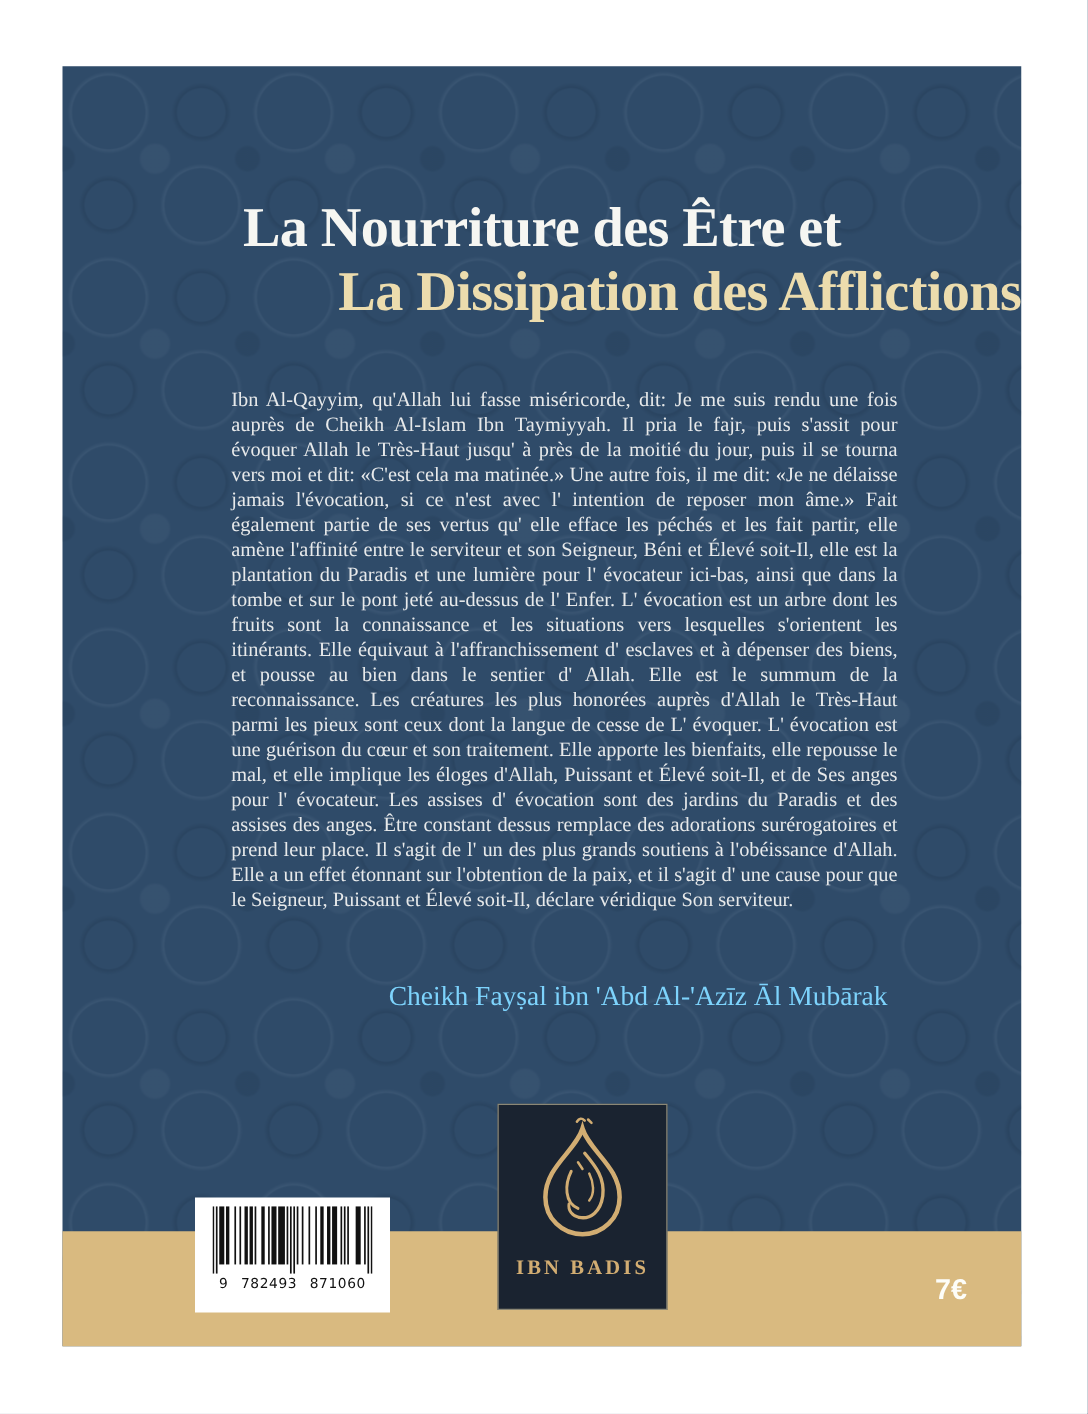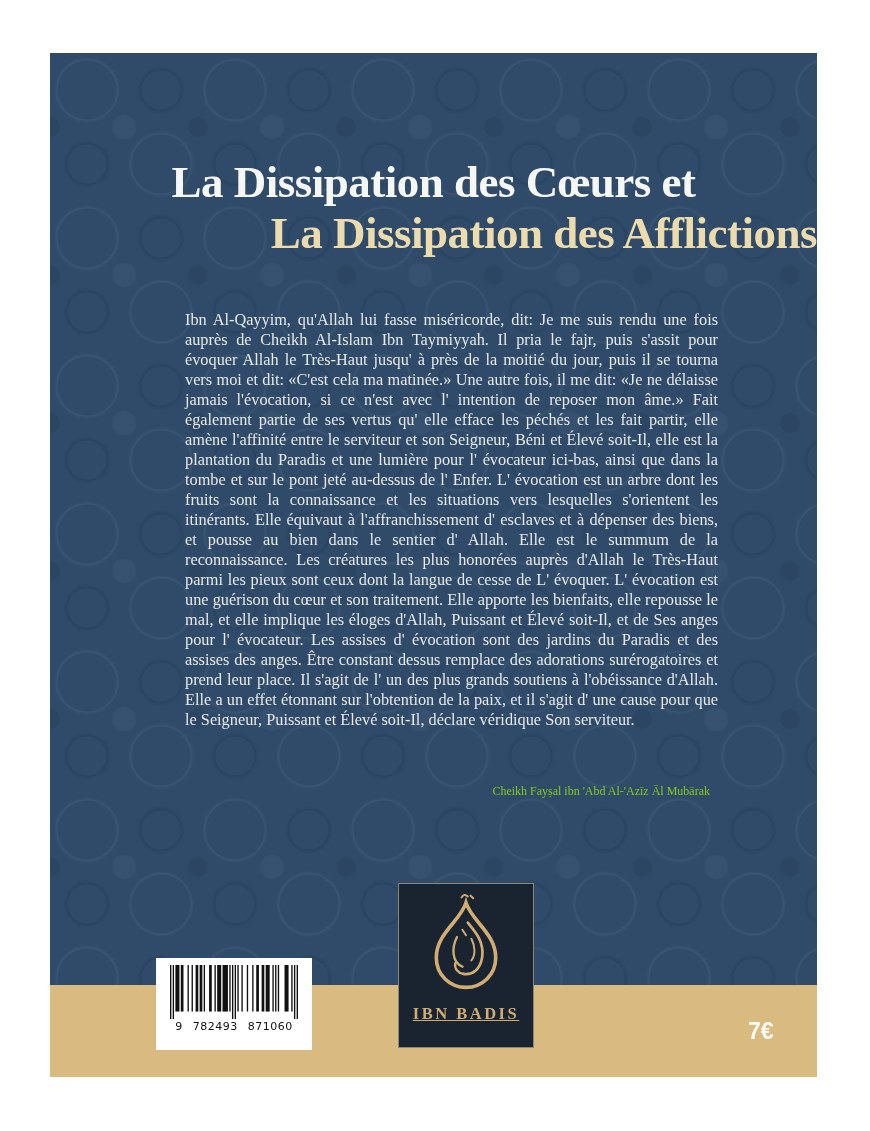--- a/index.html
+++ b/index.html
@@ -47,22 +47,22 @@
     color:#e7e9ea;
     font-size:16.3px;
     line-height:20px;
     text-align:justify;
     hyphens:none;
     z-index:2;
   }
   .author-line{
     position:absolute;
     right:107px;top:731px;
-    color:#84cc16;
-    font-size:12px;
+    color:#7dd3fc;
+    font-size:22px;
     z-index:2;
   }
   .band{
     position:absolute;
     left:0;bottom:0;width:100%;height:92px;
     background:#d9ba80;
     z-index:3;
   }
   .barcode-box{
     position:absolute;
@@ -95,42 +95,41 @@
     padding-top:8px;
   }
   .logo-text{
     margin-top:4px;
     color:#d2ad72;
     font-weight:bold;
     font-size:16.5px;
     letter-spacing:2.5px;
     font-family:"Liberation Serif", serif;
     white-space:nowrap;
-    text-decoration:underline;
   }
   .price{
     position:absolute;
     left:698px;top:965px;
     width:70px;
     color:#fdfdf8;
     font-family:"Liberation Sans", sans-serif;
     font-weight:bold;
     font-size:23px;
     z-index:5;
   }
 </style>
 </head>
 <body>
 
 <div class="page">
   <div class="cover">
     <div class="pattern"></div>
 
     <div class="title-block">
-      <div class="title-line1">La Dissipation des Cœurs et</div>
+      <div class="title-line1">La Nourriture des Être et</div>
       <div class="title-line2">La Dissipation des Afflictions</div>
     </div>
 
     <p class="body-text">Ibn Al-Qayyim, qu'Allah lui fasse miséricorde, dit: Je me suis rendu une fois auprès de Cheikh Al-Islam Ibn Taymiyyah. Il pria le fajr, puis s'assit pour évoquer Allah le Très-Haut jusqu' à près de la moitié du jour, puis il se tourna vers moi et dit: «C'est cela ma matinée.» Une autre fois, il me dit: «Je ne délaisse jamais l'évocation, si ce n'est avec l' intention de reposer mon âme.» Fait également partie de ses vertus qu' elle efface les péchés et les fait partir, elle amène l'affinité entre le serviteur et son Seigneur, Béni et Élevé soit-Il, elle est la plantation du Paradis et une lumière pour l' évocateur ici-bas, ainsi que dans la tombe et sur le pont jeté au-dessus de l' Enfer. L' évocation est un arbre dont les fruits sont la connaissance et les situations vers lesquelles s'orientent les itinérants. Elle équivaut à l'affranchissement d' esclaves et à dépenser des biens, et pousse au bien dans le sentier d' Allah. Elle est le summum de la reconnaissance. Les créatures les plus honorées auprès d'Allah le Très-Haut parmi les pieux sont ceux dont la langue de cesse de L' évoquer. L' évocation est une guérison du cœur et son traitement. Elle apporte les bienfaits, elle repousse le mal, et elle implique les éloges d'Allah, Puissant et Élevé soit-Il, et de Ses anges pour l' évocateur. Les assises d' évocation sont des jardins du Paradis et des assises des anges. Être constant dessus remplace des adorations surérogatoires et prend leur place. Il s'agit de l' un des plus grands soutiens à l'obéissance d'Allah. Elle a un effet étonnant sur l'obtention de la paix, et il s'agit d' une cause pour que le Seigneur, Puissant et Élevé soit-Il, déclare véridique Son serviteur.</p>
 
     <div class="author-line">Cheikh Fayṣal ibn 'Abd Al-'Azīz Āl Mubārak</div>
 
     <div class="band"></div>
 
     <div class="barcode-box">

